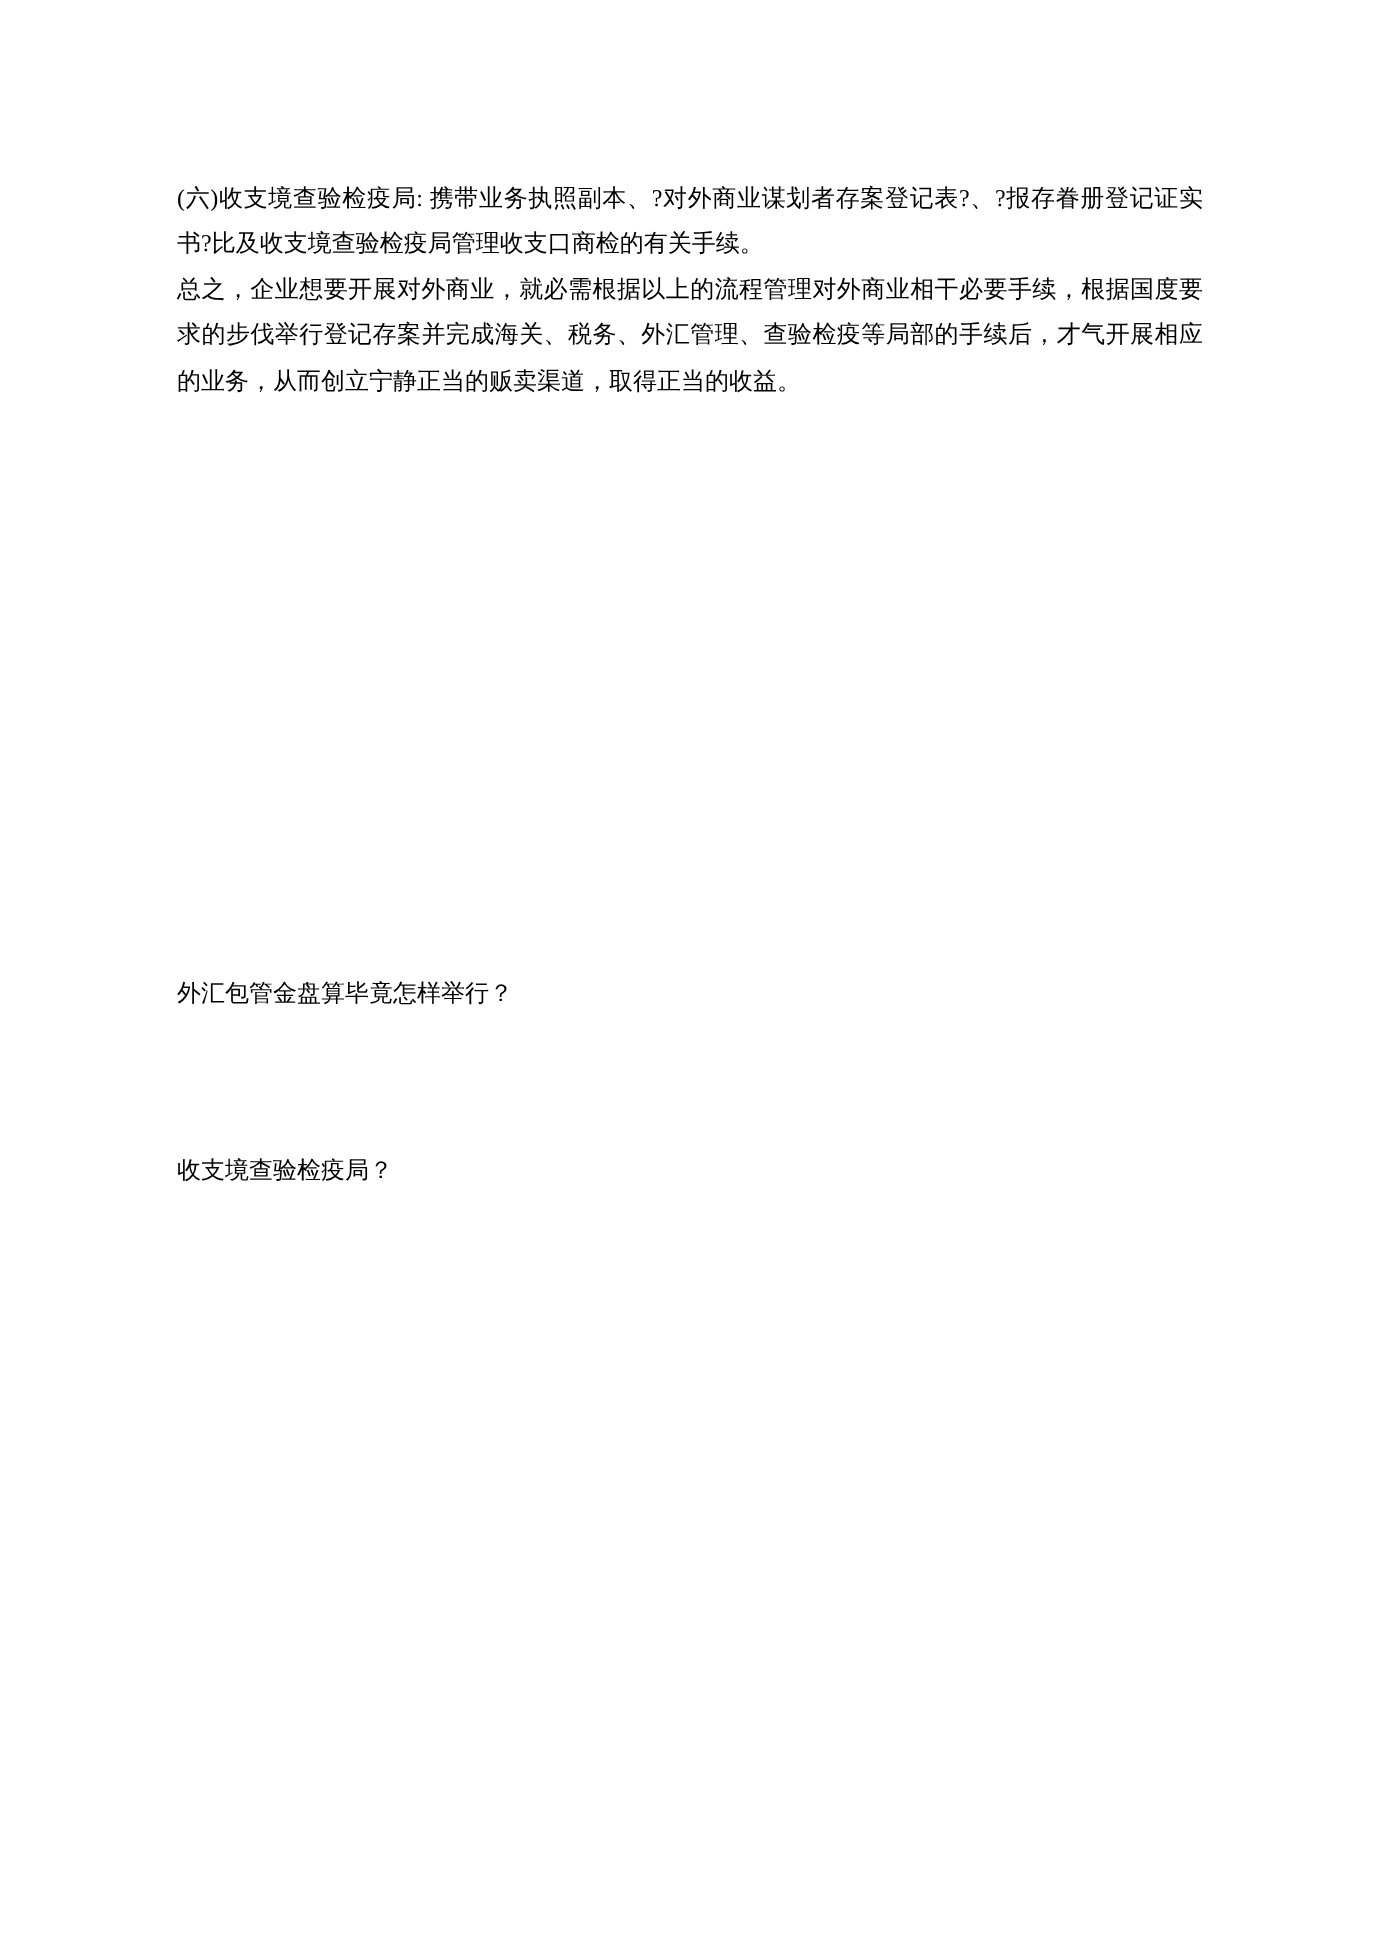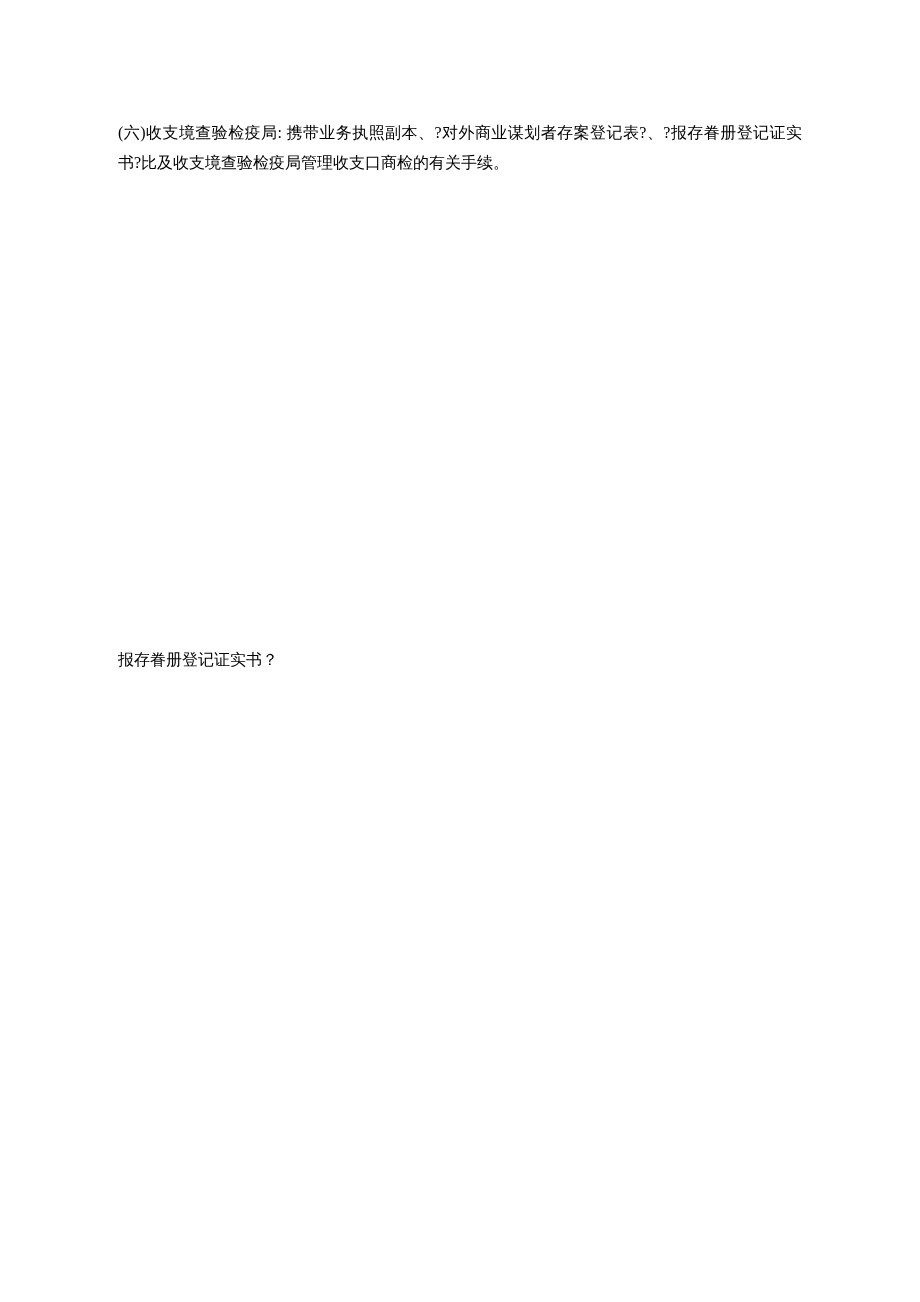--- a/index.html
+++ b/index.html
@@ -29,24 +29,26 @@
     height: 88px;
   }
 </style>
 </head>
 <body>
 
 <div class="page">
 
   <p class="para">(六)收支境查验检疫局: 携带业务执照副本、?对外商业谋划者存案登记表?、?报存眷册登记证实书?比及收支境查验检疫局管理收支口商检的有关手续。</p>
 
+  <p class="para">总之，企业想要开展对外商业，就必需根据以上的流程管理对外商业相干必要手续，根据国度要求的步伐举行登记存案并完成海关、税务、外汇管理、查验检疫等局部的手续后，才气开展相应的业务，从而创立宁静正当的贩卖渠道，取得正当的收益。</p>
 
   <div class="gap-large"></div>
 
 
   <div class="gap-medium"></div>
 
+  <p class="para">外汇包管金盘算毕竟怎样举行？</p>
 
   <div class="gap-medium"></div>
 
-  <p class="para">报存眷册登记证实书？</p>
+  <p class="para">收支境查验检疫局？</p>
 
 </div>
 
 </body></html>

